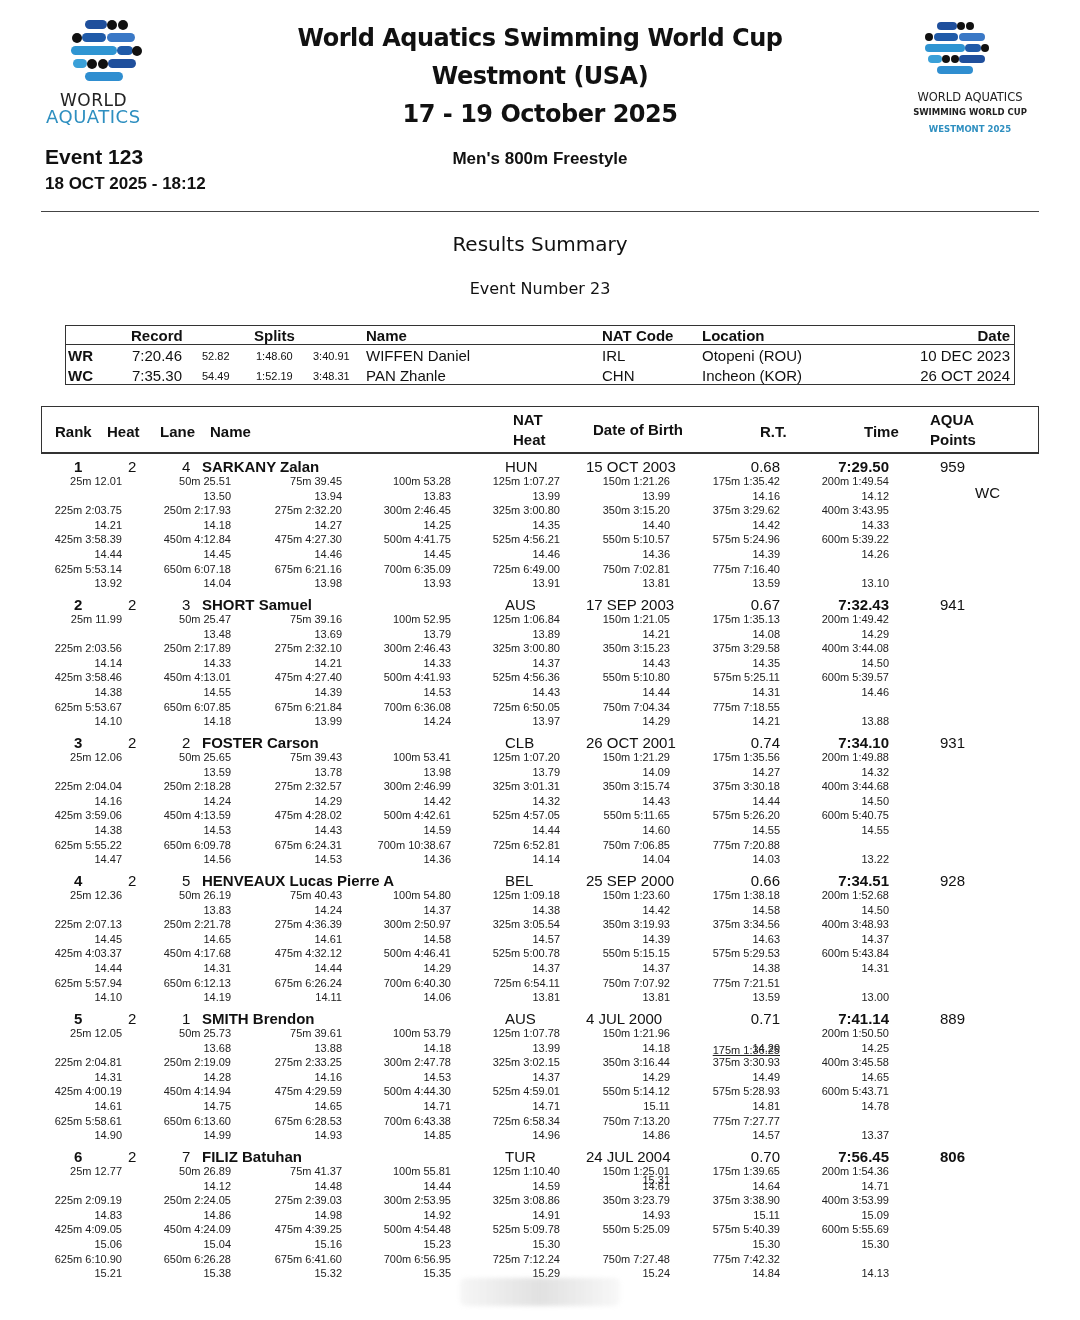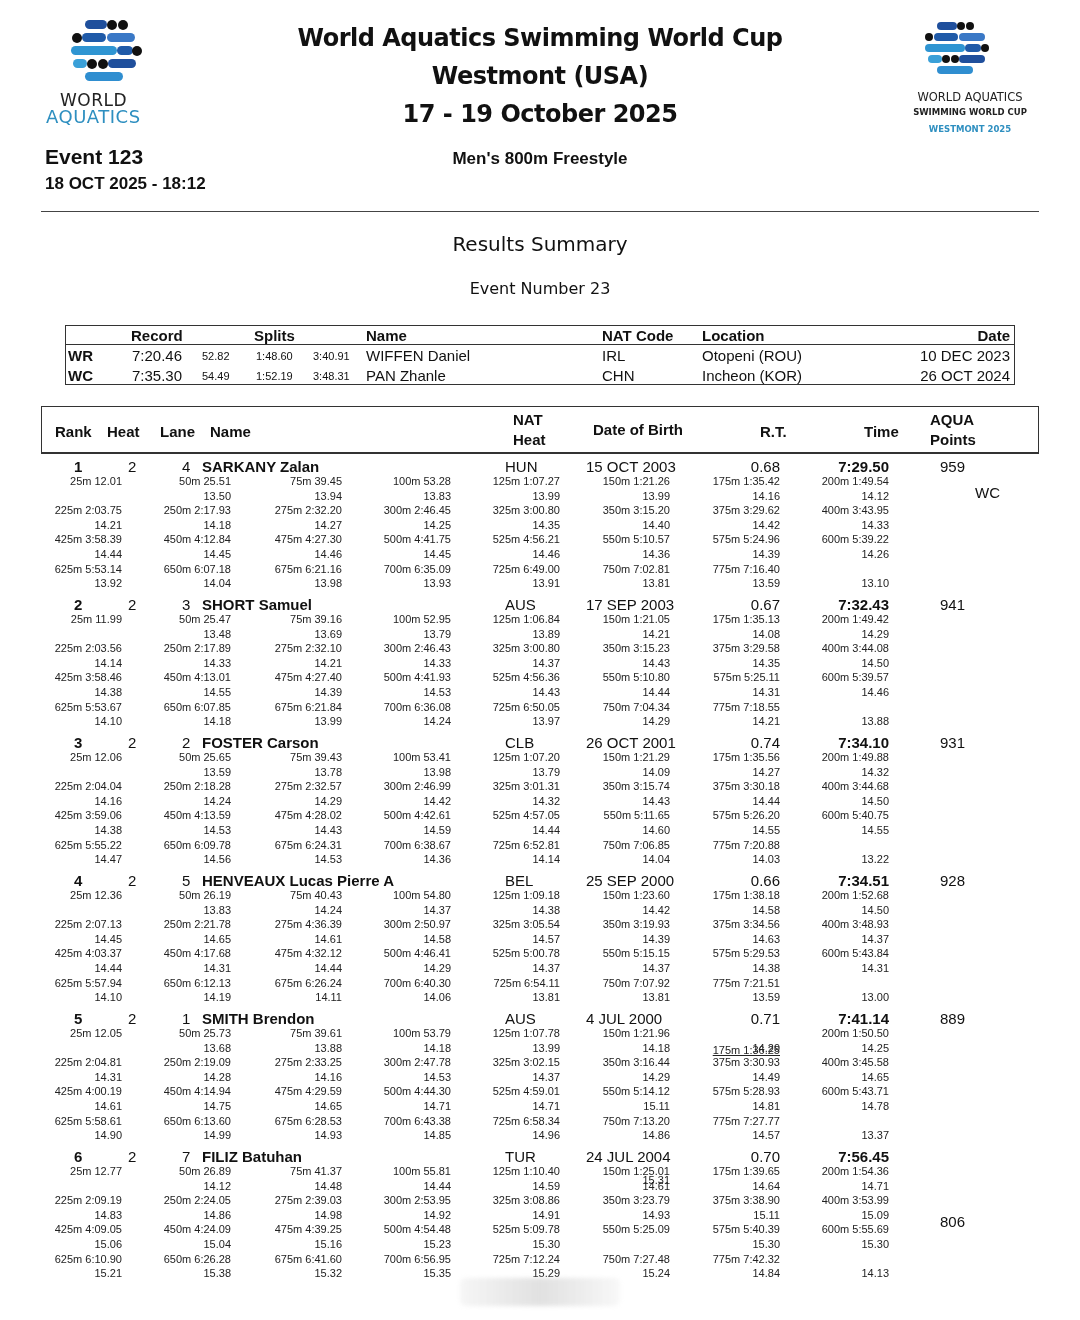--- a/index.html
+++ b/index.html
@@ -340,21 +340,21 @@
       <div class="abs sp" style="right:849px;top:824.0px;">14.53</div>
       <div class="abs sp" style="right:738px;top:824.0px;">14.43</div>
       <div class="abs sp" style="right:629px;top:824.0px;">14.59</div>
       <div class="abs sp" style="right:520px;top:824.0px;">14.44</div>
       <div class="abs sp" style="right:410px;top:824.0px;">14.60</div>
       <div class="abs sp" style="right:300px;top:824.0px;">14.55</div>
       <div class="abs sp" style="right:191px;top:824.0px;">14.55</div>
       <div class="abs sp" style="right:958px;top:838.6px;">625m 5:55.22</div>
       <div class="abs sp" style="right:849px;top:838.6px;">650m 6:09.78</div>
       <div class="abs sp" style="right:738px;top:838.6px;">675m 6:24.31</div>
-      <div class="abs sp" style="right:629px;top:838.6px;">700m 6:38.67</div>
+      <div class="abs sp" style="right:629px;top:838.6px;">700m 10:38.67</div>
       <div class="abs sp" style="right:520px;top:838.6px;">725m 6:52.81</div>
       <div class="abs sp" style="right:410px;top:838.6px;">750m 7:06.85</div>
       <div class="abs sp" style="right:300px;top:838.6px;">775m 7:20.88</div>
       <div class="abs sp" style="right:958px;top:853.2px;">14.47</div>
       <div class="abs sp" style="right:849px;top:853.2px;">14.56</div>
       <div class="abs sp" style="right:738px;top:853.2px;">14.53</div>
       <div class="abs sp" style="right:629px;top:853.2px;">14.36</div>
       <div class="abs sp" style="right:520px;top:853.2px;">14.14</div>
       <div class="abs sp" style="right:410px;top:853.2px;">14.04</div>
       <div class="abs sp" style="right:300px;top:853.2px;">14.03</div>
@@ -508,21 +508,21 @@
     </div>
     <div>
       <div class="abs main-b" style="left:74px;top:1148px;">6</div>
       <div class="abs main-t" style="left:128px;top:1148px;">2</div>
       <div class="abs main-t" style="left:182px;top:1148px;">7</div>
       <div class="abs main-b" style="left:202px;top:1148px;">FILIZ Batuhan</div>
       <div class="abs main-t" style="left:505px;top:1148px;">TUR</div>
       <div class="abs main-t" style="left:586px;top:1148px;">24 JUL 2004</div>
       <div class="abs main-t" style="right:300px;top:1148px;">0.70</div>
       <div class="abs main-b" style="right:191px;top:1148px;">7:56.45</div>
-      <div class="abs main-t" style="left:940px;top:1213px;">806</div>
+      <div class="abs main-t" style="left:940px;top:1148px;font-weight:bold;">806</div>
       <div class="abs sp" style="right:958px;top:1165.0px;">25m 12.77</div>
       <div class="abs sp" style="right:849px;top:1165.0px;">50m 26.89</div>
       <div class="abs sp" style="right:738px;top:1165.0px;">75m 41.37</div>
       <div class="abs sp" style="right:629px;top:1165.0px;">100m 55.81</div>
       <div class="abs sp" style="right:520px;top:1165.0px;">125m 1:10.40</div>
       <div class="abs sp" style="right:410px;top:1165.0px;">150m 1:25.01</div>
       <div class="abs sp" style="right:300px;top:1165.0px;">175m 1:39.65</div>
       <div class="abs sp" style="right:191px;top:1165.0px;">200m 1:54.36</div>
       <div class="abs sp" style="right:849px;top:1179.6px;">14.12</div>
       <div class="abs sp" style="right:738px;top:1179.6px;">14.48</div>

